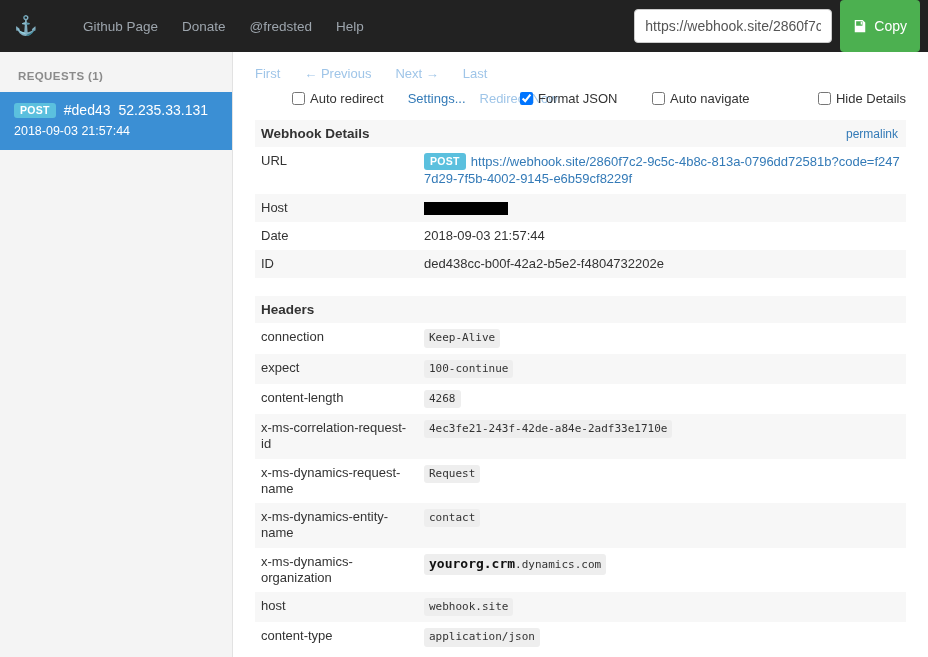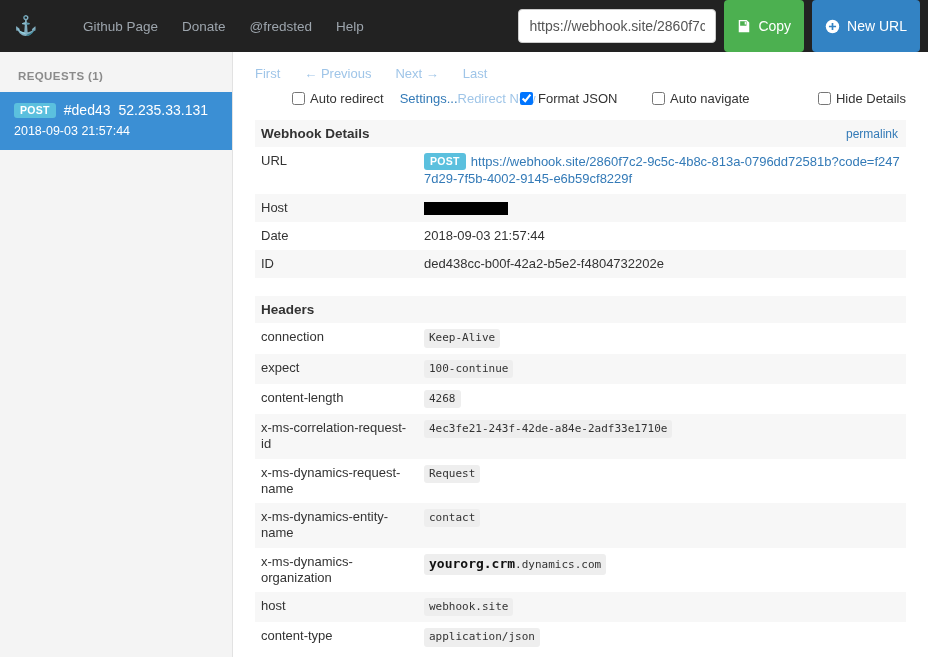--- a/index.html
+++ b/index.html
@@ -234,29 +234,20 @@
       <input class="url-input" type="text" value="https://webhook.site/2860f7c" style="">
       <button class="btn btn-copy">
         <span>
           <svg width="14" height="14" viewBox="0 0 16 16" fill="#ffffff">
             <path d="M2 1h9l3 3v11H2V1zm1.6 1.6v5.2h7.2V2.6H3.6zm5.2.5h1.4v3.3H8.8V3.1z"></path>
             <path d="M4.2 10.2h5.1v1.1H4.2zM4.2 12.1h5.1v1.1H4.2z"></path>
           </svg>
         </span>
         <span>Copy</span>
       </button>
-      <button class="btn btn-newurl">
-        <span>
-          <svg width="15" height="15" viewBox="0 0 16 16">
-            <circle cx="8" cy="8" r="7.2" fill="#ffffff"></circle>
-            <path d="M7.1 4.2h1.8v2.9h2.9v1.8H8.9v2.9H7.1V8.9H4.2V7.1h2.9z" fill="#3383c4"></path>
-          </svg>
-        </span>
-        <span>New URL</span>
-      </button>
     </div>
   </div>
 
   <div class="body-split">
 
     <div class="sidebar">
       <div class="sidebar-title">REQUESTS (1)</div>
       <div class="req-item">
         <div class="req-item-line1">
           <span class="badge-post">POST</span>
@@ -270,25 +261,25 @@
     <div class="main">
 
       <div class="pager">
         <a>First</a>
         <a>← Previous</a>
         <a>Next →</a>
         <a>Last</a>
       </div>
 
       <div class="optbar">
-        <label class="opt" style="margin-right:16px;padding-left:37px;">
+        <label class="opt" style="margin-right:24px;padding-left:37px;">
           <input type="checkbox" style="">
           <span class="opt-label">Auto redirect</span>
         </label>
-        <a class="lnk" style="margin-right:0;">Settings...</a>
+        <a class="lnk" style="margin-right:14px;">Settings...</a>
         <a class="lnk-muted">Redirect Now</a>
 
         <label class="opt" style="position:absolute; left:265px;">
           <input type="checkbox" checked="" style="">
           <span class="opt-label">Format JSON</span>
         </label>
 
         <label class="opt" style="position:absolute; left:397px;">
           <input type="checkbox" style="">
           <span class="opt-label">Auto navigate</span>

